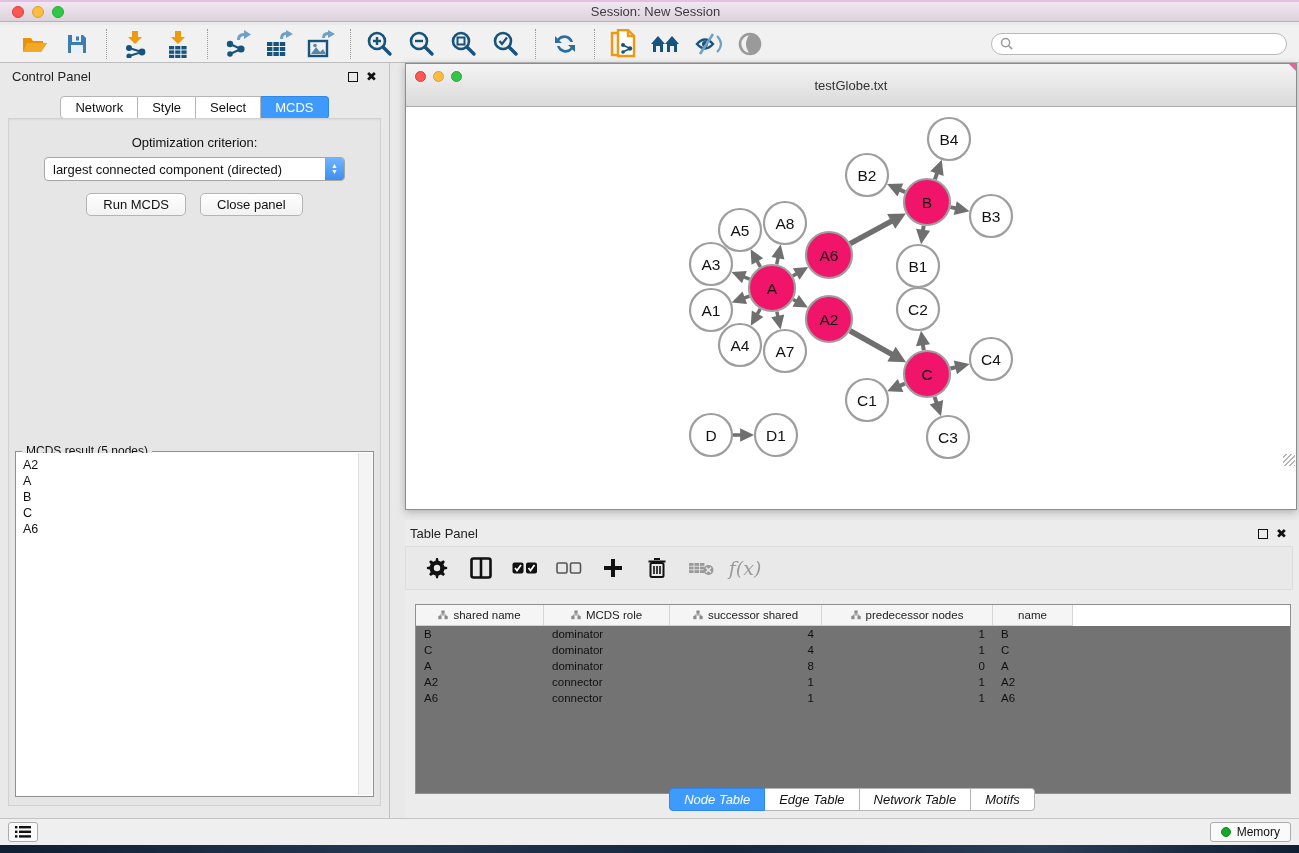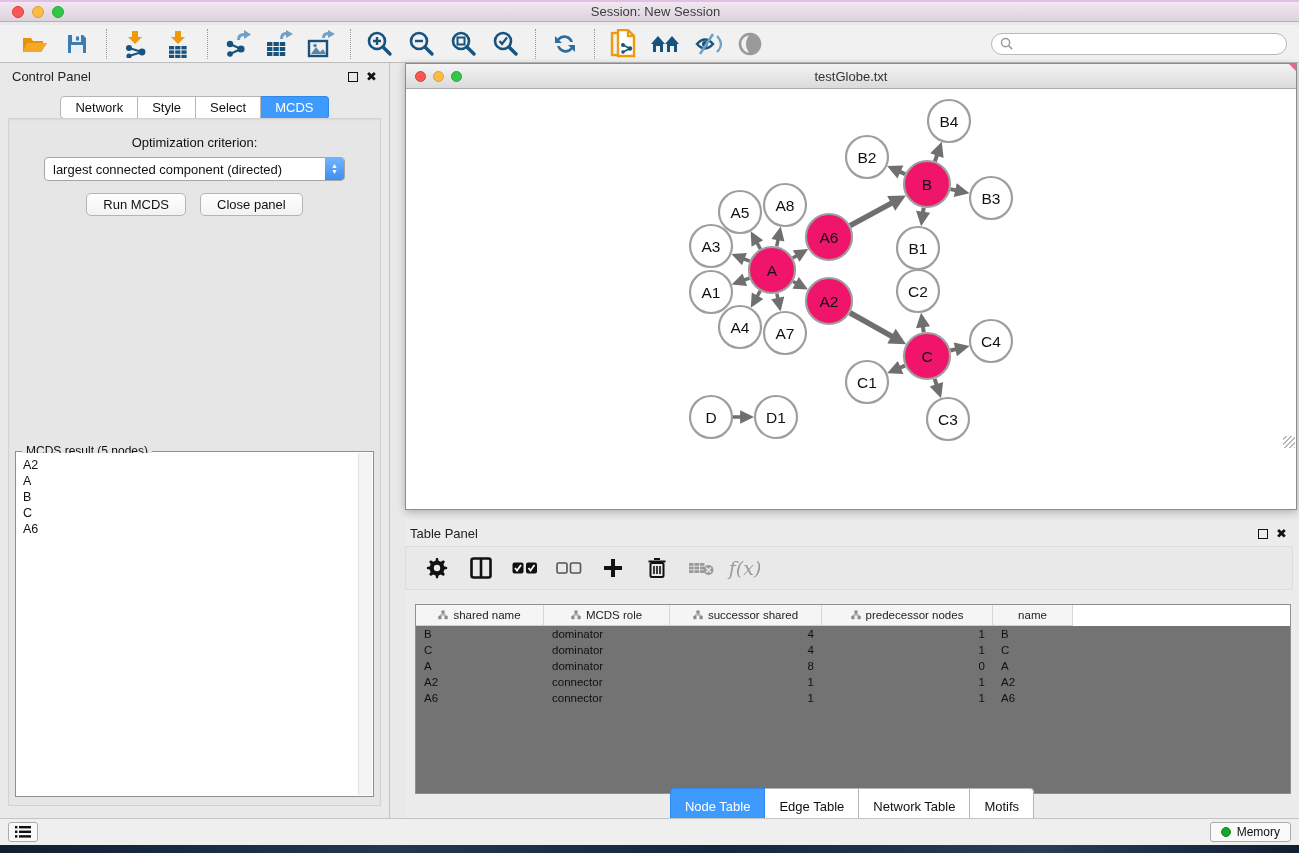--- a/index.html
+++ b/index.html
@@ -64,21 +64,21 @@
   .result-item { font-size:12.5px; line-height:16px; color:#111; }
   .result-scroll { position:absolute; top:1px; bottom:1px; right:1px; width:14px; background:#F4F4F4; border-left:1px solid #E0E0E0; }
 
   
   .v-split-handle { position:absolute; left:394px; top:368px; width:9px; height:26px; background:#D5D5D5; border:1px solid #BDBDBD; border-radius:2px; cursor:col-resize; }
   .h-split-handle { position:absolute; left:455px; top:450px; width:26px; height:8px; background:#D5D5D5; border:1px solid #BDBDBD; border-radius:2px; cursor:row-resize; }
 
   
   .net-window { position:absolute; left:14px; top:0; width:892px; height:447px; background:#fff;
     border:1px solid #8c8c8c; box-shadow:0 2px 8px rgba(0,0,0,0.25); }
-  .net-titlebar { height:25px; background:linear-gradient(#F4F4F4,#DADADA); border-bottom:1px solid #ABABAB;
+  .net-titlebar { height:43px; background:linear-gradient(#F4F4F4,#DADADA); border-bottom:1px solid #ABABAB;
     display:flex; align-items:center; justify-content:center; position:relative; }
   .net-title { font-size:13px; color:#333; }
   .net-lights { position:absolute; left:9px; top:7px; display:flex; gap:7px; }
   .net-lights .light { width:11px; height:11px; }
   .net-corner { position:absolute; right:0; top:0; width:0; height:0; border-top:7px solid #E8639A; border-left:7px solid transparent; }
   .net-canvas { position:relative; width:890px; height:360px; background:#fff; overflow:hidden; }
   .net-grip { position:absolute; right:1px; bottom:1px; width:12px; height:12px;
     background:repeating-linear-gradient(135deg,transparent 0 2px,#B5B5B5 2px 3.5px); cursor:nwse-resize; }
 
   
@@ -91,21 +91,21 @@
   .tp-table { position:absolute; left:10px; right:8px; top:84px; height:190px; background:#737373; border:1px solid #909090; overflow:hidden; }
   .tp-header-row { display:flex; height:21px; }
   .tp-header-cell { background:#F5F5F5; border-right:1px solid #D6D6D6; border-bottom:1px solid #CFCFCF;
     display:flex; align-items:center; justify-content:center; gap:5px; font-size:11.5px; color:#222; cursor:pointer; }
   .tp-header-fill { flex:1; background:#fff; }
   .tp-row { display:flex; height:16px; }
   .tp-cell { font-size:11.5px; color:#111; line-height:16px; padding:0 8px; white-space:nowrap; overflow:hidden; }
   .tp-cell.right { text-align:right; }
 
   .tp-tabs { position:absolute; left:0; right:0; top:268px; display:flex; justify-content:center; }
-  .tp-tab { font-size:13px; padding:10px 14px; background:#fff; border:1px solid #B5B5B5; border-left:none; color:#111; cursor:pointer; }
+  .tp-tab { font-size:13px; padding:3px 14px; background:#fff; border:1px solid #B5B5B5; border-left:none; color:#111; cursor:pointer;font-style:italic; }
   .tp-tab:first-child { border-left:1px solid #B5B5B5; border-radius:4px 0 0 4px; }
   .tp-tab:last-child { border-radius:0 4px 4px 0; }
   .tp-tab.selected { background:#3E9BFD; border-color:#2E87EB; color:#fff; }
 
   
   .statusbar { position:absolute; left:0; top:818px; width:1299px; height:27px; background:#EFEFEF; border-top:1px solid #C4C4C4; }
   .list-btn { position:absolute; left:8px; top:3px; width:30px; height:20px; background:#FAFAFA; border:1px solid #ABABAB; border-radius:3px;
     display:flex; align-items:center; justify-content:center; cursor:pointer; }
   .memory-btn { position:absolute; right:8px; top:3px; height:20px; background:#FAFAFA; border:1px solid #ABABAB; border-radius:3px;
     display:flex; align-items:center; gap:6px; padding:0 10px; font-size:12px; color:#111; cursor:pointer; }

